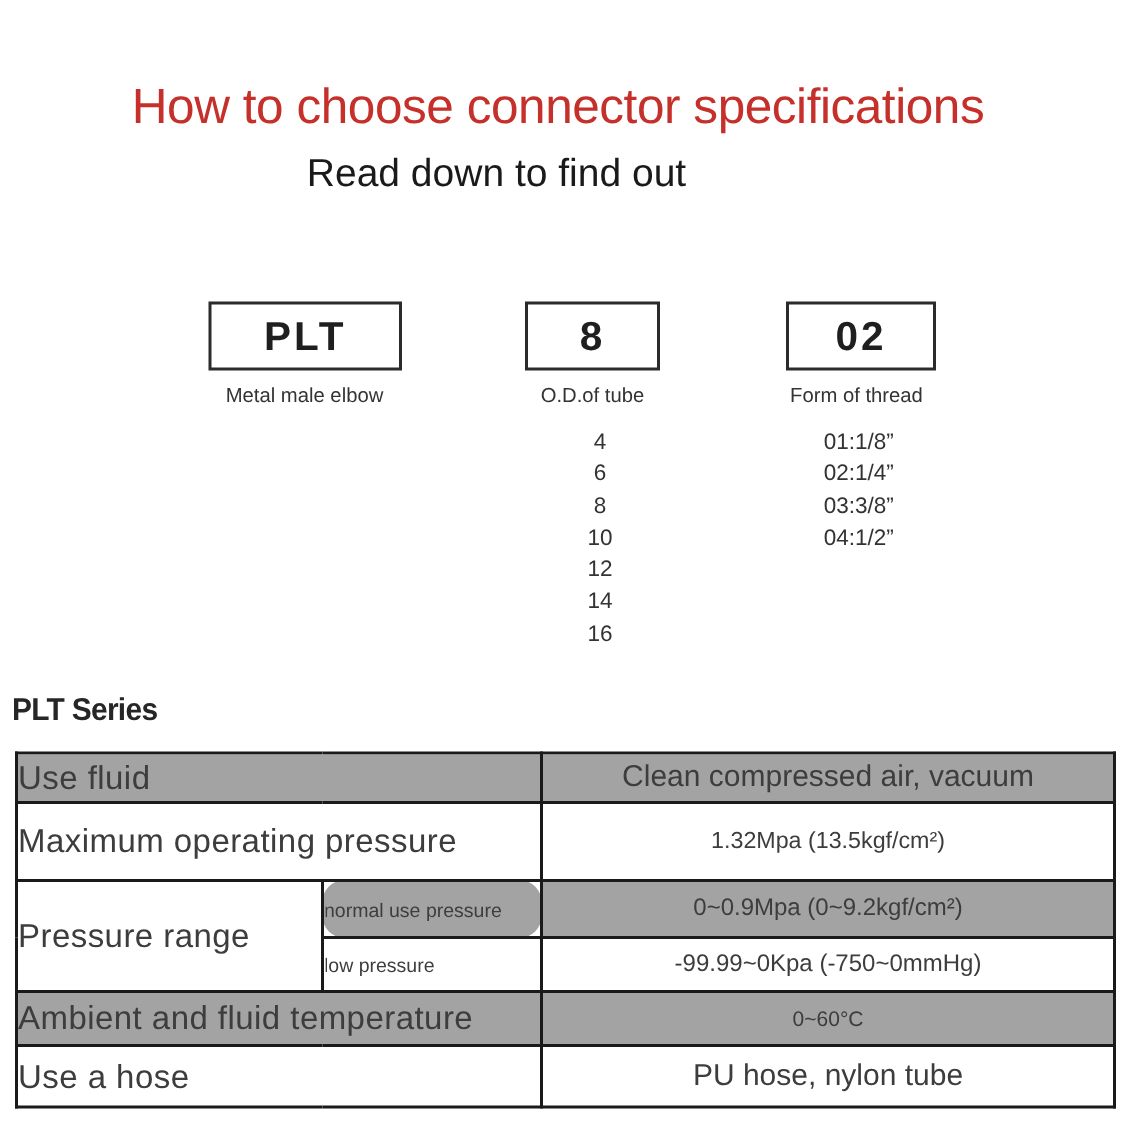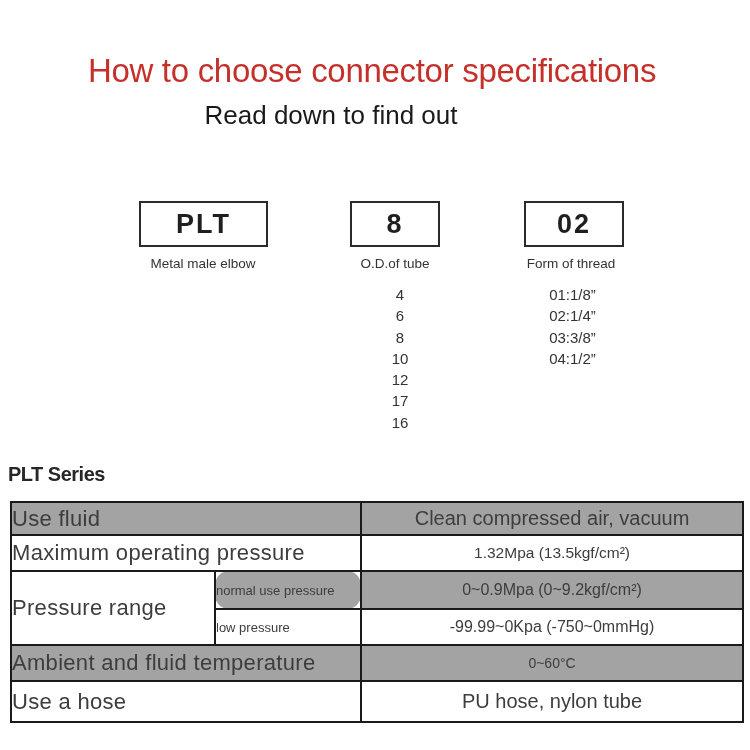--- a/index.html
+++ b/index.html
@@ -89,21 +89,21 @@
 <div class="abs box-label lbl-plt">Metal male elbow</div>
 <div class="abs box-label lbl-tube">O.D.of tube</div>
 <div class="abs box-label lbl-thread">Form of thread</div>
 
 <div class="abs opt-list list-tube">
   <div>4</div>
   <div>6</div>
   <div>8</div>
   <div>10</div>
   <div>12</div>
-  <div>17</div>
+  <div>14</div>
   <div>16</div>
 </div>
 
 <div class="abs opt-list list-thread">
   <div>01:1/8”</div>
   <div>02:1/4”</div>
   <div>03:3/8”</div>
   <div>04:1/2”</div>
 </div>
 
@@ -113,21 +113,21 @@
   <colgroup>
       <col style="width:204px">
       <col style="width:146px">
       <col style="width:382px">
     </colgroup>
   <tbody>
       <tr style="height:33px">
     <td colspan="2" class="lab bg">Use fluid</td>
     <td class="val v-lg bg">Clean compressed air, vacuum</td>
   </tr>
-  <tr style="height:36px">
+  <tr style="height:52px">
     <td colspan="2" class="lab">Maximum operating pressure</td>
     <td class="val v-md">1.32Mpa (13.5kgf/cm²)</td>
   </tr>
   <tr style="height:38px">
     <td rowspan="2" class="lab-pr">Pressure range</td>
     <td class="sub bg">normal use pressure</td>
     <td class="val v-nm bg">0~0.9Mpa (0~9.2kgf/cm²)</td>
   </tr>
   <tr style="height:36px">
     <td class="sub">low pressure</td>

